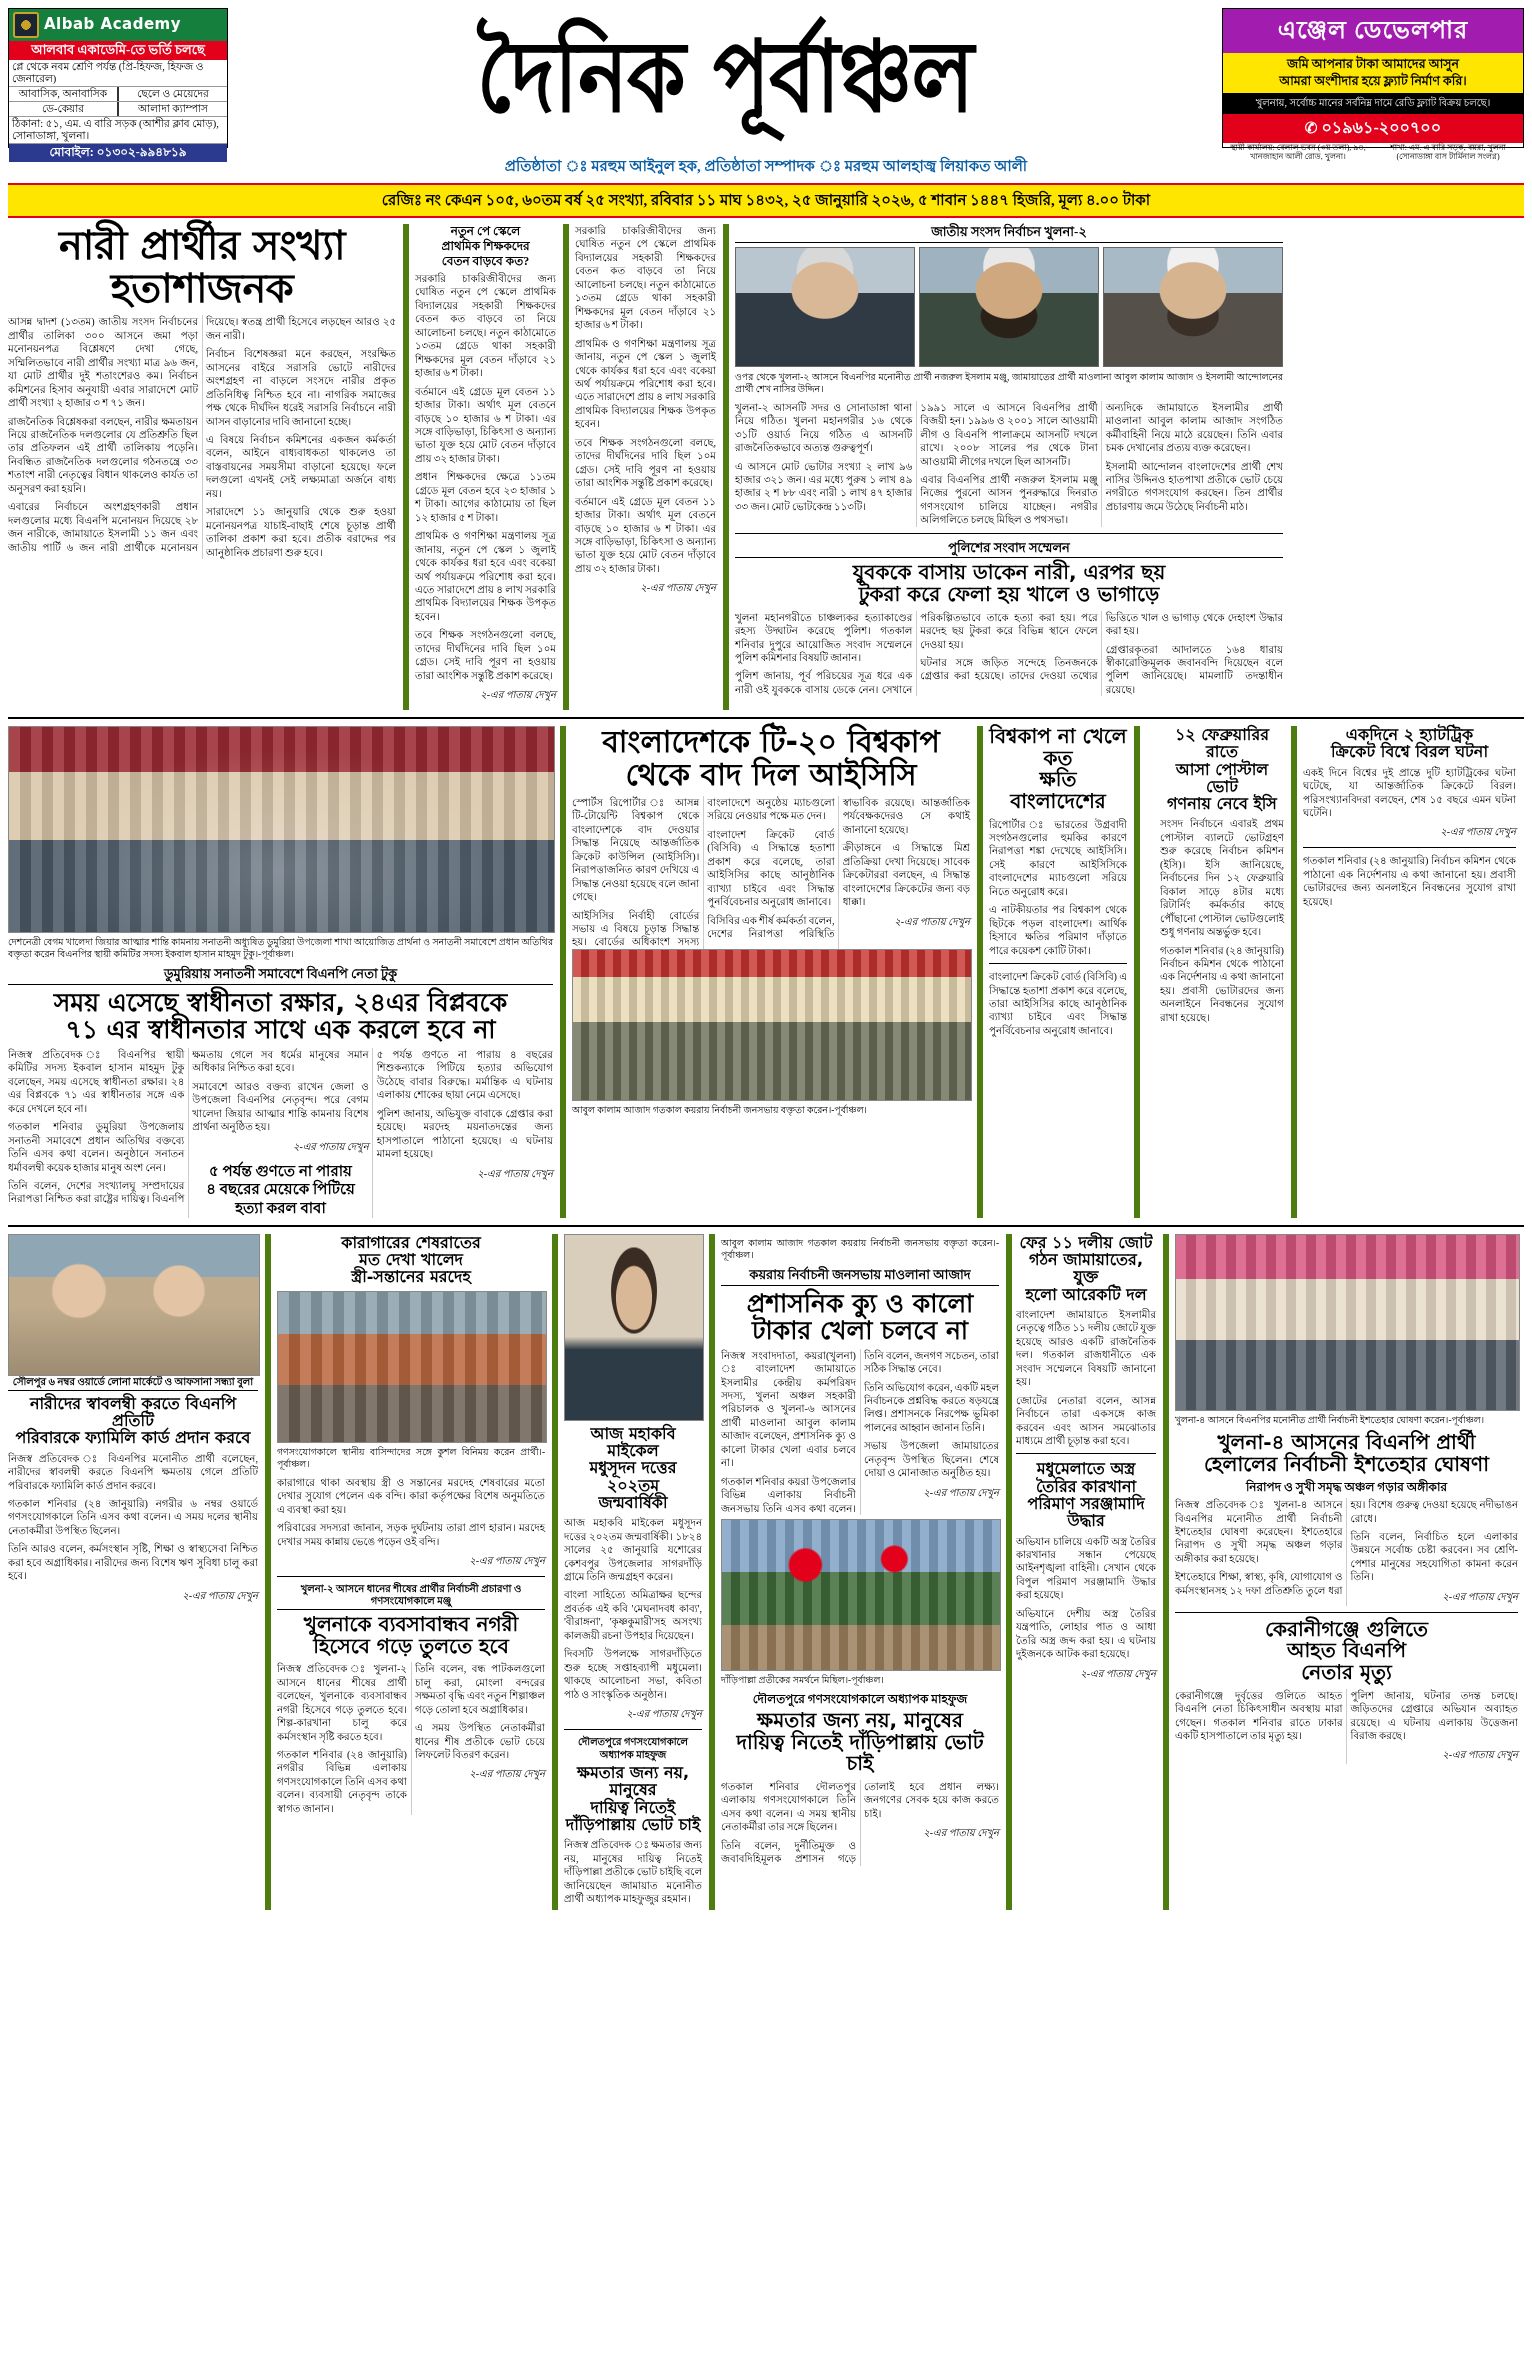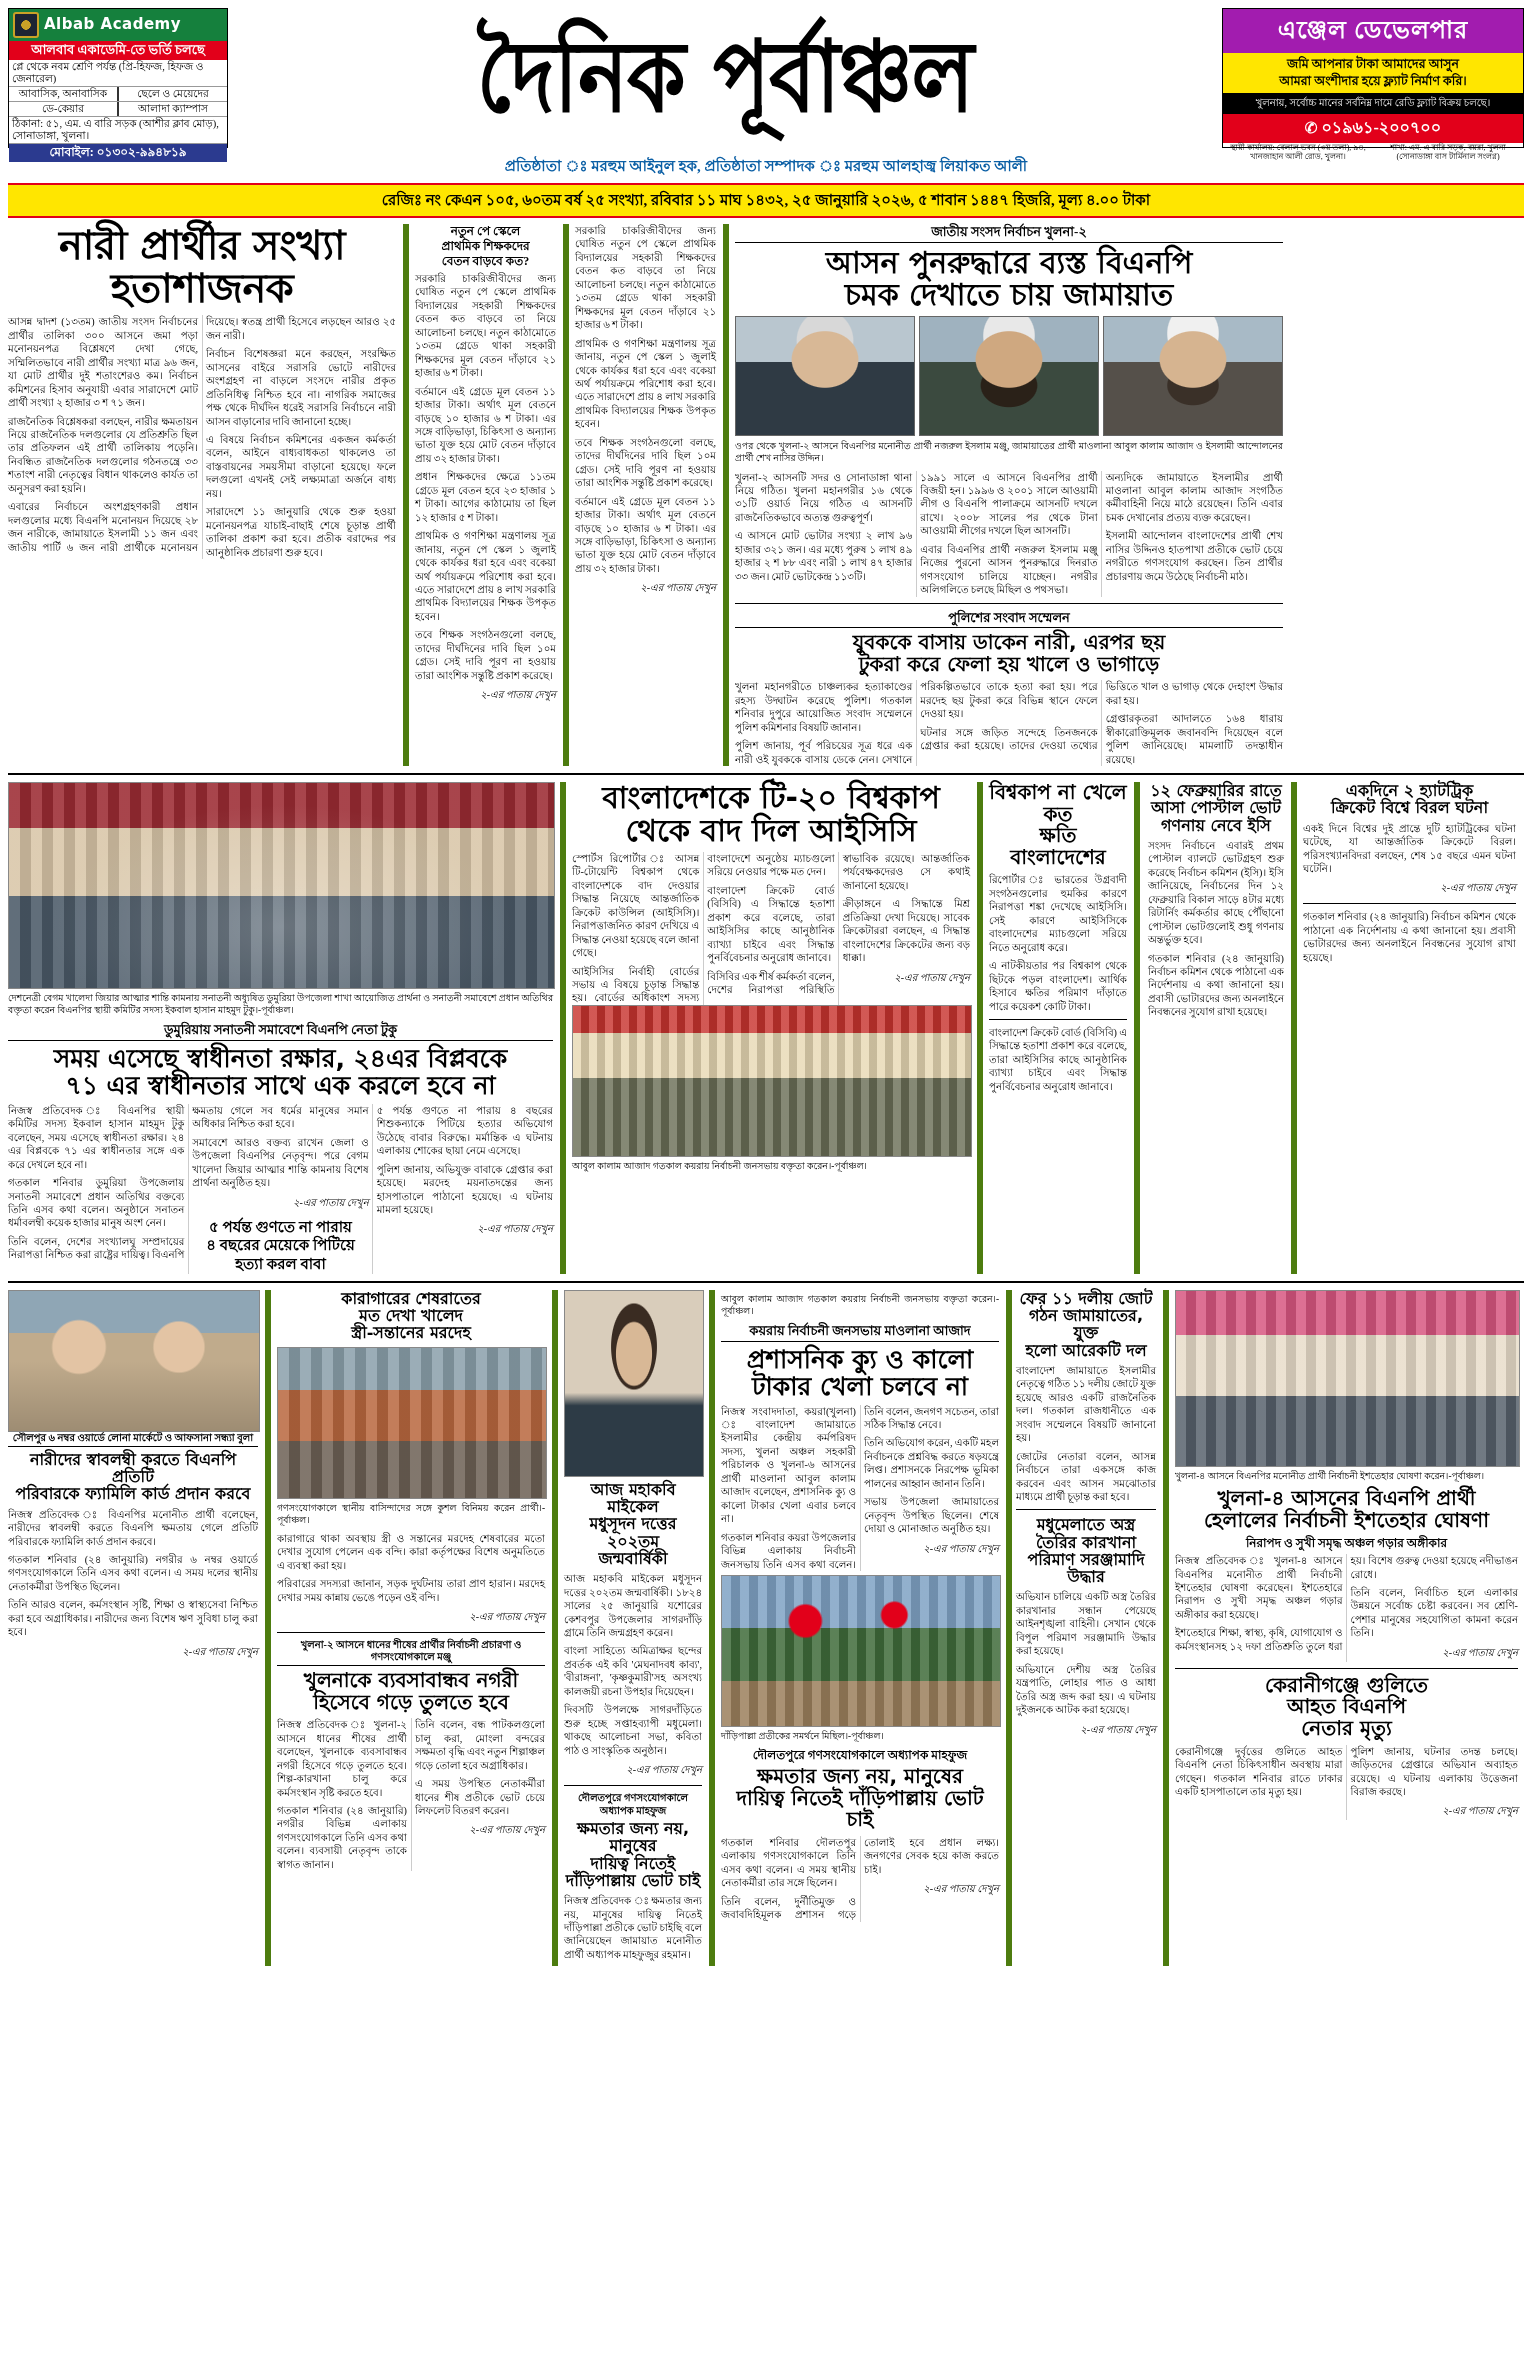--- a/index.html
+++ b/index.html
@@ -205,24 +205,20 @@
     <div class="col c3 vr" style="padding-left:6px">
       <p class="body">সরকারি চাকরিজীবীদের জন্য ঘোষিত নতুন পে স্কেলে প্রাথমিক বিদ্যালয়ের সহকারী শিক্ষকদের বেতন কত বাড়বে তা নিয়ে আলোচনা চলছে। নতুন কাঠামোতে ১৩তম গ্রেডে থাকা সহকারী শিক্ষকদের মূল বেতন দাঁড়াবে ২১ হাজার ৬ শ টাকা।</p>
       <p class="body">প্রাথমিক ও গণশিক্ষা মন্ত্রণালয় সূত্র জানায়, নতুন পে স্কেল ১ জুলাই থেকে কার্যকর ধরা হবে এবং বকেয়া অর্থ পর্যায়ক্রমে পরিশোধ করা হবে। এতে সারাদেশে প্রায় ৪ লাখ সরকারি প্রাথমিক বিদ্যালয়ের শিক্ষক উপকৃত হবেন।</p>
       <p class="body">তবে শিক্ষক সংগঠনগুলো বলছে, তাদের দীর্ঘদিনের দাবি ছিল ১০ম গ্রেড। সেই দাবি পূরণ না হওয়ায় তারা আংশিক সন্তুষ্টি প্রকাশ করেছে।</p>
       <p class="body">বর্তমানে এই গ্রেডে মূল বেতন ১১ হাজার টাকা। অর্থাৎ মূল বেতনে বাড়ছে ১০ হাজার ৬ শ টাকা। এর সঙ্গে বাড়িভাড়া, চিকিৎসা ও অন্যান্য ভাতা যুক্ত হয়ে মোট বেতন দাঁড়াবে প্রায় ৩২ হাজার টাকা।</p>
       <div class="cont">২-এর পাতায় দেখুন</div>
     </div>
 
     <div class="col vr" style="width:560px;padding-left:6px">
       <div class="kicker">জাতীয় সংসদ নির্বাচন খুলনা-২</div>
-      <h1 class="hl hl-xl">
-        <span>আসন পুনরুদ্ধারে ব্যস্ত বিএনপি</span><br>
-        <span>চমক দেখাতে চায় জামায়াত</span>
-      </h1>
       <div class="flow3">
         <div class="portraits nb" style="column-span:all;margin-bottom:4px">
           <div class="pf pf1"></div>
           <div class="pf pf2"></div>
           <div class="pf pf3"></div>
         </div>
         <p class="caption nb" style="column-span:all">ওপর থেকে খুলনা-২ আসনে বিএনপির মনোনীত প্রার্থী নজরুল ইসলাম মঞ্জু, জামায়াতের প্রার্থী মাওলানা আবুল কালাম আজাদ ও ইসলামী আন্দোলনের প্রার্থী শেখ নাসির উদ্দিন।</p>
         <p class="body">খুলনা-২ আসনটি সদর ও সোনাডাঙ্গা থানা নিয়ে গঠিত। খুলনা মহানগরীর ১৬ থেকে ৩১টি ওয়ার্ড নিয়ে গঠিত এ আসনটি রাজনৈতিকভাবে অত্যন্ত গুরুত্বপূর্ণ।</p>
         <p class="body">এ আসনে মোট ভোটার সংখ্যা ২ লাখ ৯৬ হাজার ৩২১ জন। এর মধ্যে পুরুষ ১ লাখ ৪৯ হাজার ২ শ ৮৮ এবং নারী ১ লাখ ৪৭ হাজার ৩৩ জন। মোট ভোটকেন্দ্র ১১৩টি।</p>
         <p class="body">১৯৯১ সালে এ আসনে বিএনপির প্রার্থী বিজয়ী হন। ১৯৯৬ ও ২০০১ সালে আওয়ামী লীগ ও বিএনপি পালাক্রমে আসনটি দখলে রাখে। ২০০৮ সালের পর থেকে টানা আওয়ামী লীগের দখলে ছিল আসনটি।</p>
@@ -295,21 +291,21 @@
       <h1 class="hl hl-md">
         <span>বিশ্বকাপ না খেলে কত</span><br>
         <span>ক্ষতি বাংলাদেশের</span>
       </h1>
       <p class="body">রিপোর্টার ঃ ভারতের উগ্রবাদী সংগঠনগুলোর হুমকির কারণে নিরাপত্তা শঙ্কা দেখেছে আইসিসি। সেই কারণে আইসিসিকে বাংলাদেশের ম্যাচগুলো সরিয়ে নিতে অনুরোধ করে।</p>
       <p class="body">এ নাটকীয়তার পর বিশ্বকাপ থেকে ছিটকে পড়ল বাংলাদেশ। আর্থিক হিসাবে ক্ষতির পরিমাণ দাঁড়াতে পারে কয়েকশ কোটি টাকা।</p>
       <div class="rule"></div>
       <p class="body">বাংলাদেশ ক্রিকেট বোর্ড (বিসিবি) এ সিদ্ধান্তে হতাশা প্রকাশ করে বলেছে, তারা আইসিসির কাছে আনুষ্ঠানিক ব্যাখ্যা চাইবে এবং সিদ্ধান্ত পুনর্বিবেচনার অনুরোধ জানাবে।</p>
     </div>
 
-    <div class="col vr" style="width:150px;padding-left:8px">
+    <div class="col vr" style="width:150px;padding-left:20px">
       <h1 class="hl hl-sm">
         <span>১২ ফেব্রুয়ারির রাতে</span><br>
         <span>আসা পোস্টাল ভোট</span><br>
         <span>গণনায় নেবে ইসি</span>
       </h1>
       <p class="body">সংসদ নির্বাচনে এবারই প্রথম পোস্টাল ব্যালটে ভোটগ্রহণ শুরু করেছে নির্বাচন কমিশন (ইসি)। ইসি জানিয়েছে, নির্বাচনের দিন ১২ ফেব্রুয়ারি বিকাল সাড়ে ৪টার মধ্যে রিটার্নিং কর্মকর্তার কাছে পৌঁছানো পোস্টাল ভোটগুলোই শুধু গণনায় অন্তর্ভুক্ত হবে।</p>
       <p class="body">গতকাল শনিবার (২৪ জানুয়ারি) নির্বাচন কমিশন থেকে পাঠানো এক নির্দেশনায় এ কথা জানানো হয়। প্রবাসী ভোটারদের জন্য অনলাইনে নিবন্ধনের সুযোগ রাখা হয়েছে।</p>
     </div>
 
     <div class="col vr" style="width:225px;padding-left:6px">

